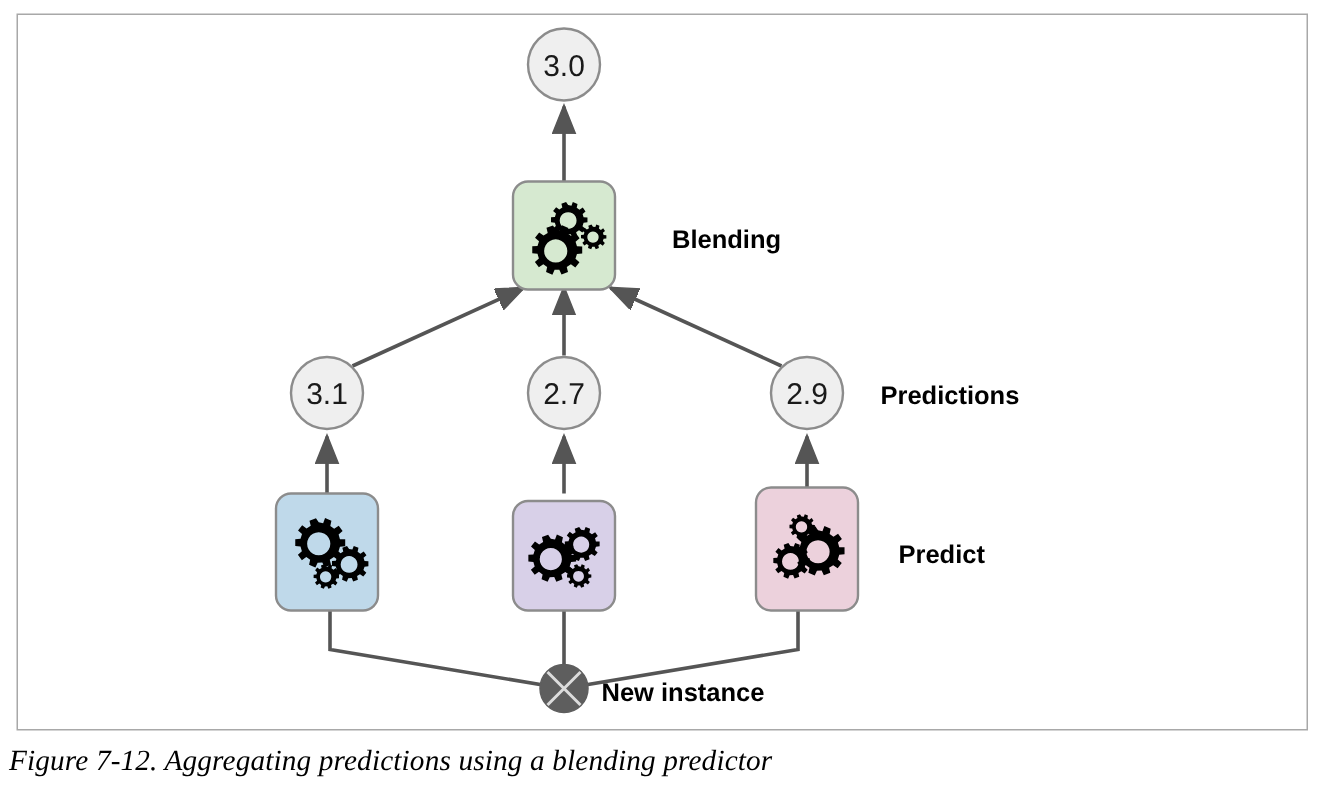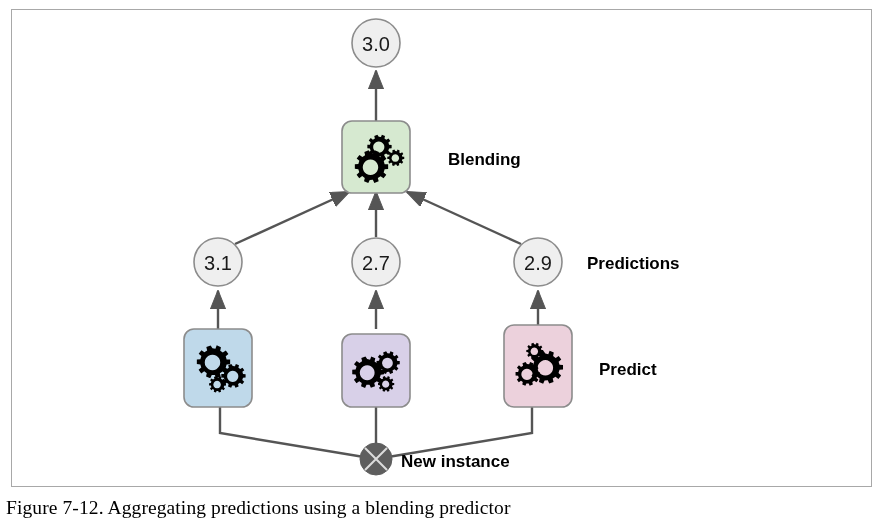--- a/index.html
+++ b/index.html
@@ -36,20 +36,21 @@
     top: 9px;
     width: 861px;
     height: 478px;
   }
   .caption {
     position: absolute;
     left: 6px;
     top: 497px;
     width: 800px;
     font-family: "Liberation Serif", serif;
+    font-style: italic;
     font-size: 19.5px;
     color: #000000;
     letter-spacing: 0.1px;
     white-space: nowrap;
   }
   .node-label {
     font-family: "Liberation Sans", sans-serif;
     font-weight: bold;
     font-size: 17px;
     fill: #000000;

